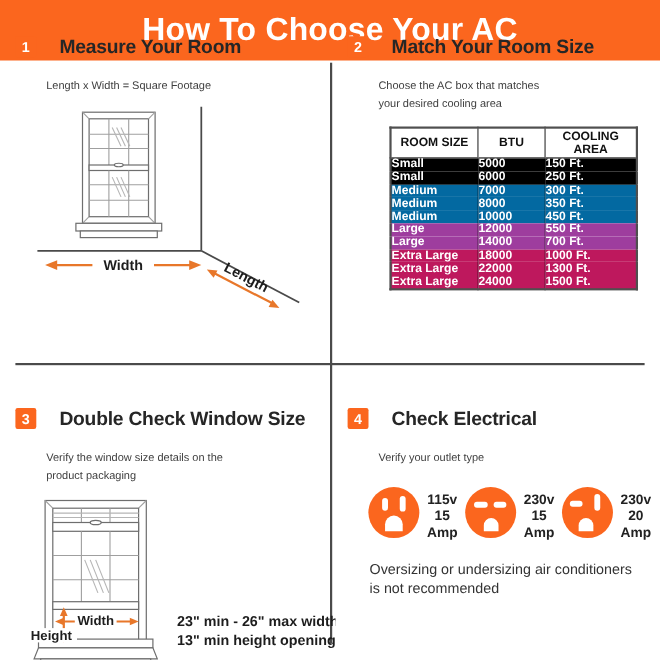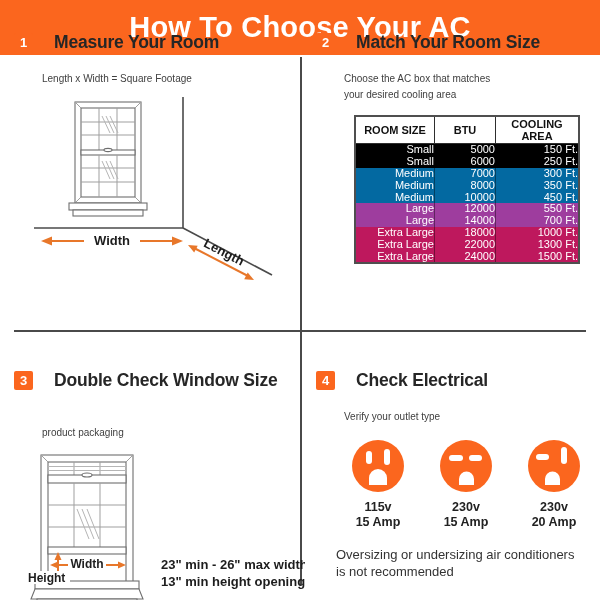--- a/index.html
+++ b/index.html
@@ -25,38 +25,38 @@
   .sub{margin:6px 0 0 28px;font-size:10px;color:#404040;line-height:16px;}
   .pad1{padding:20px 0 0 14px;}
   .pad3{padding:26px 0 0 14px;}
   
   .tbl-wrap{margin:12px 0 0 38px;}
   table.room{border-collapse:collapse;border:2px solid #4f4f4f;table-layout:fixed;padding-left:48px;}
   table.room th{width:78px;background:#fff;color:#111;font-size:11px;font-weight:bold;
                 height:14px;text-align:center;padding:1px 0;border-bottom:1.5px solid #2e2e2e;}
   table.room th.c2{width:60px;margin-left:37px;}  table.room th.c3{width:82px;text-align:center;}
   table.room th + th{border-left:1.5px solid #2e2e2e;}
-  table.room td{color:#fff;font-size:11px;font-weight:normal;text-align:right;height:11.8px;
+  table.room td{color:#fff;font-size:11px;font-weight:bold;text-align:left;height:11.8px;
                 padding:0;line-height:1;}
   table.room td + td{border-left:1px solid rgba(0,0,0,.4);}
   tr.c-small{background:#000000;}
   tr.c-medium{background:#0369a1;}
   tr.c-large{background:#9E3D9E;}
   tr.c-xlarge{background:#be185d;}
   
   svg text{font-family:"Liberation Sans",sans-serif;font-weight:bold;fill:#1d1d1d;}
   .frame{fill:#fff;stroke:#6e6e6e;stroke-width:1.1;}
   .wall{stroke:#4a4a4a;stroke-width:1.6;}
   .grid{stroke:#9f9f9f;stroke-width:1;}
   .hatch{stroke:#b5b5b5;stroke-width:1;}
   .arrow{stroke:#E8772A;stroke-width:2;}
   .ahead{fill:#E8772A;}
   
   .outlet-row{display:flex;padding-left:18px;margin-top:14px;}
-  .outlet{width:88px;display:flex;flex-direction:column;align-items:center;}
+  .outlet{width:88px;display:flex;flex-direction:row;align-items:center;}
   .outlet .lbl{margin-top:7px;font-size:12.5px;font-weight:bold;color:#222;
                line-height:15px;text-align:center;}
   .note{margin:16px 0 0 20px;font-size:13px;color:#333;line-height:17px;}
 </style>
 </head>
 <body>
 
 <div class="page">
 
   <header class="banner">
@@ -197,21 +197,21 @@
       </table>
     </div>
   </section>
 
   <section class="q q3 pad3">
     <div class="sec-head">
       <span class="badge">3</span>
       <h2 class="sec-title">Double Check Window Size</h2>
     </div>
     <p class="sub">
-      <br>
+      <span>Verify the window size details on the</span><br>
       <span>product packaging</span>
     </p>
     <svg width="280" height="172" viewBox="0 0 280 172" style="margin:10px 0 0 11px">
       <g>
         <rect class="frame" x="16" y="4" width="92" height="140"></rect>
         <rect class="frame" x="23" y="11" width="78" height="126"></rect>
         <line class="grid" x1="16" y1="4" x2="23" y2="11"></line>
         <line class="grid" x1="108" y1="4" x2="101" y2="11"></line>
         <line class="grid" x1="16" y1="144" x2="23" y2="137"></line>
         <line class="grid" x1="108" y1="144" x2="101" y2="137"></line>

